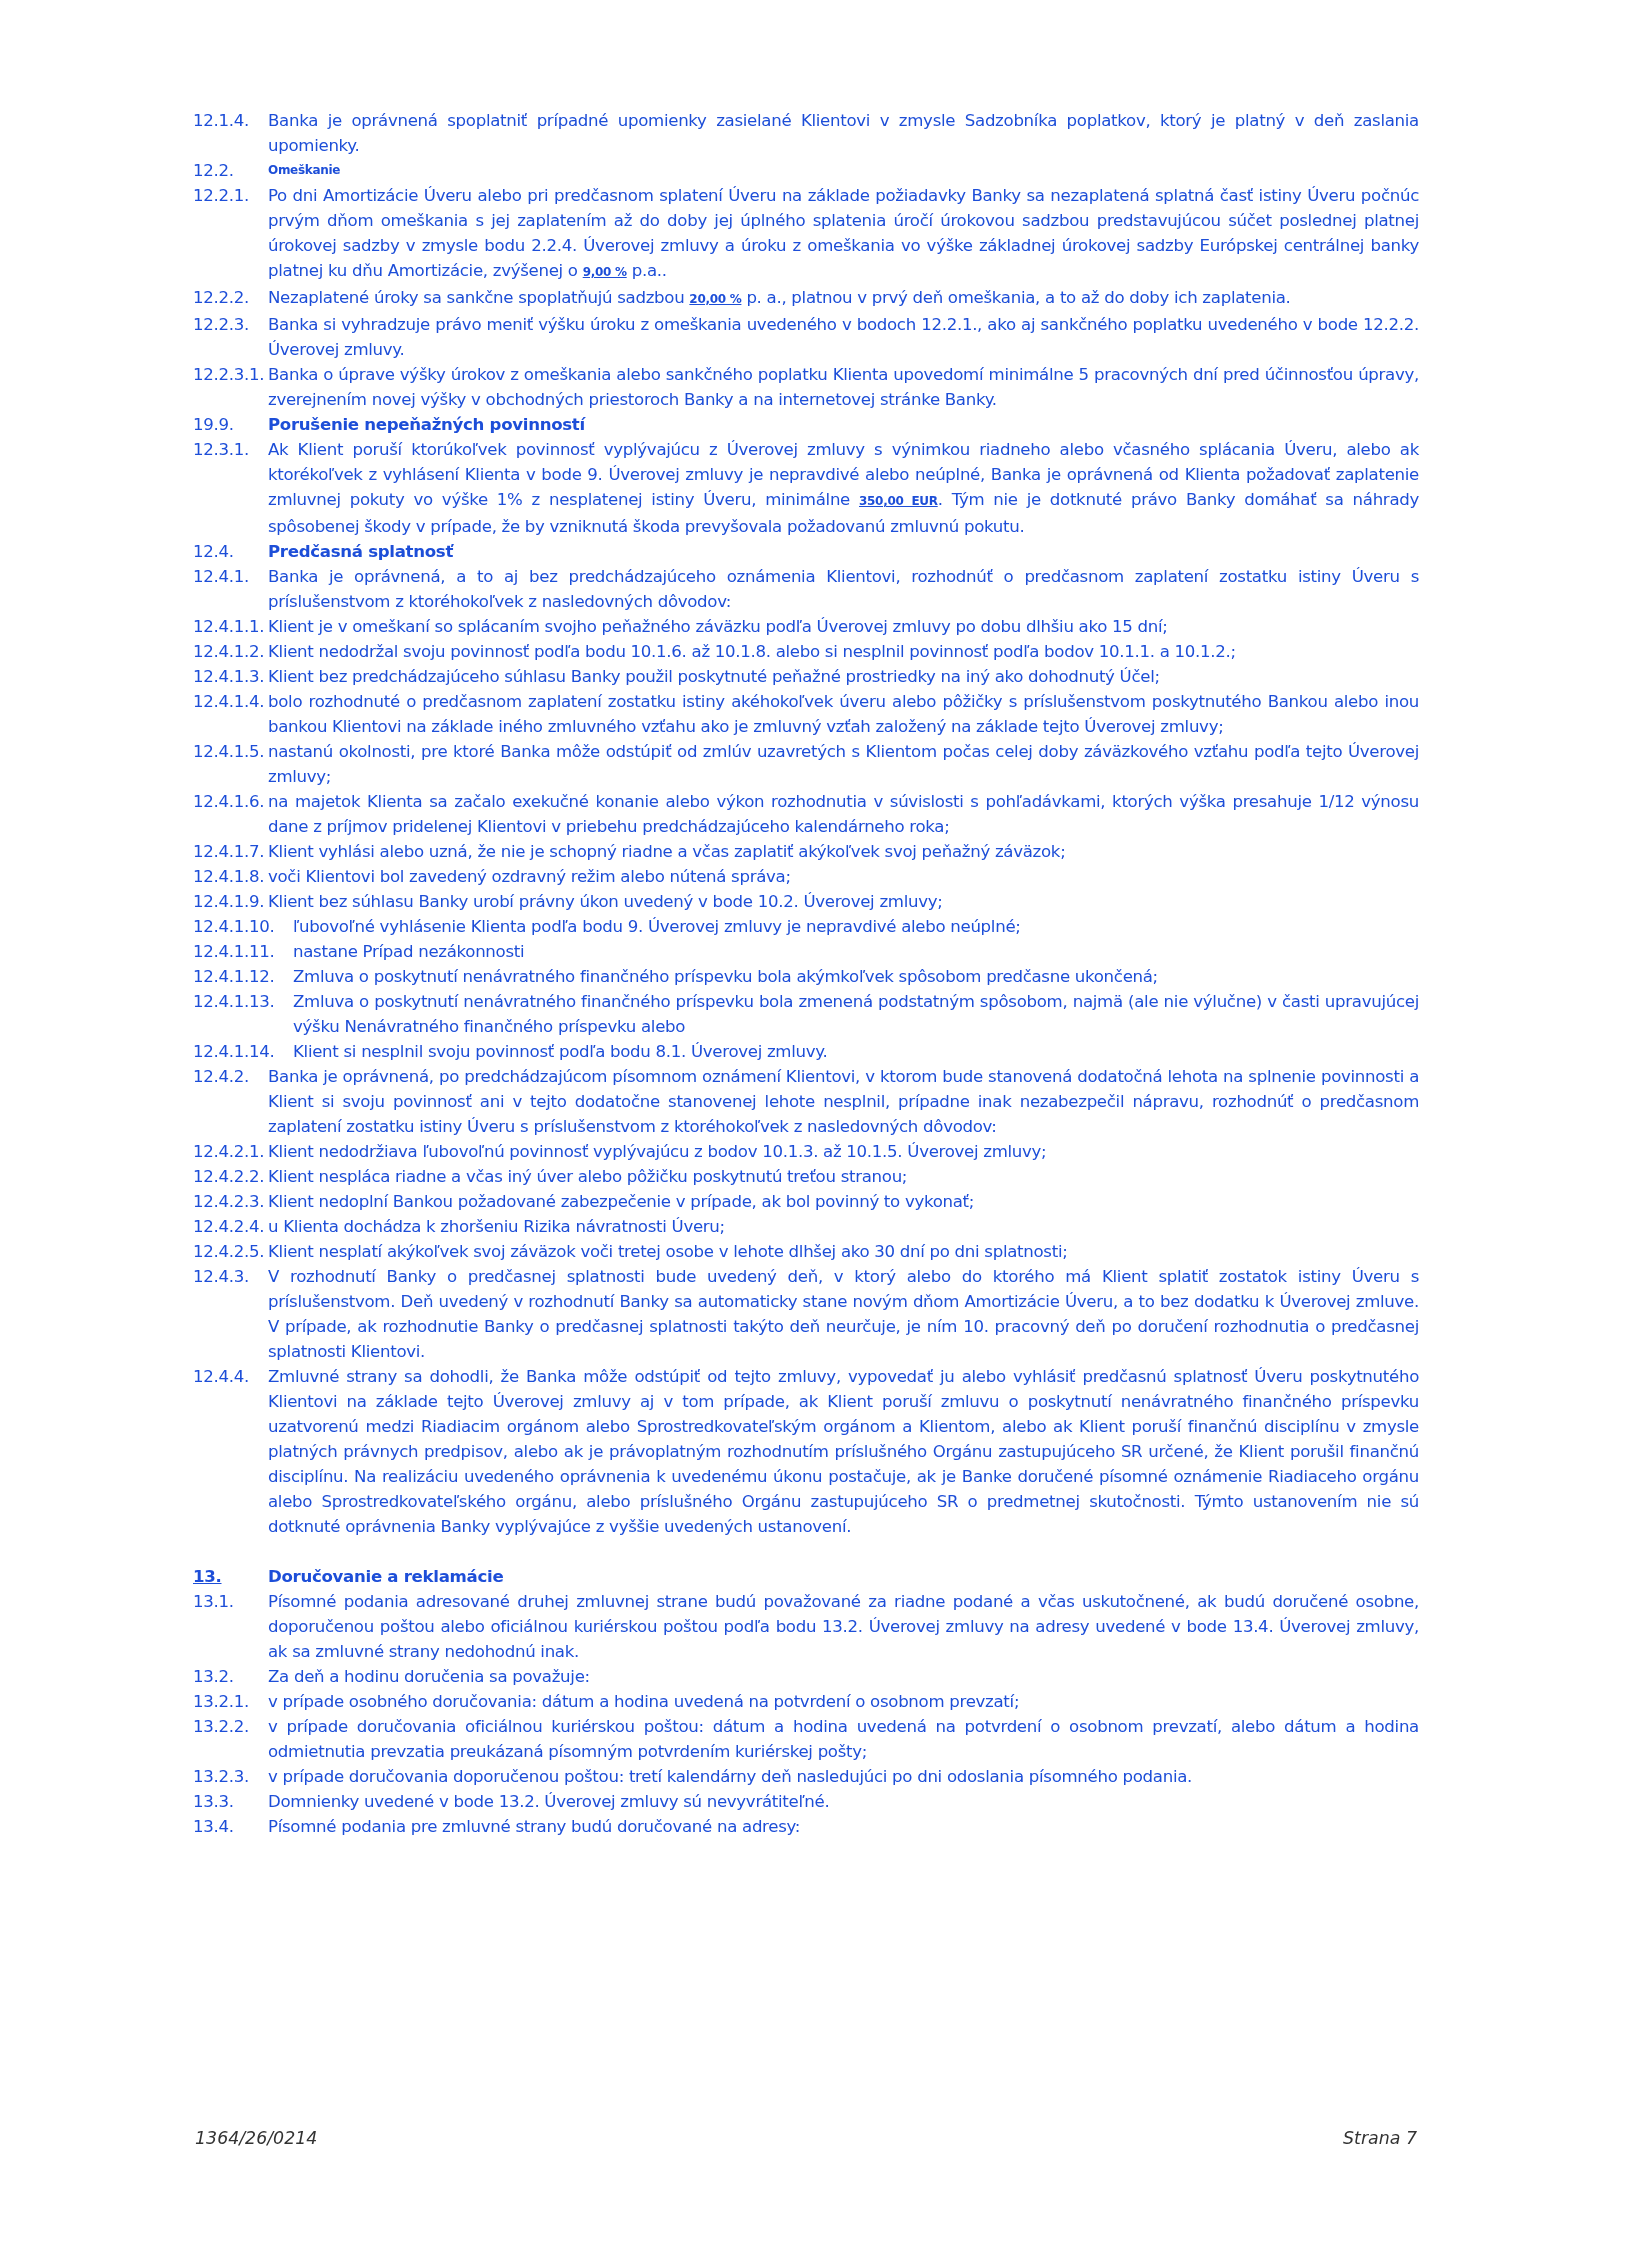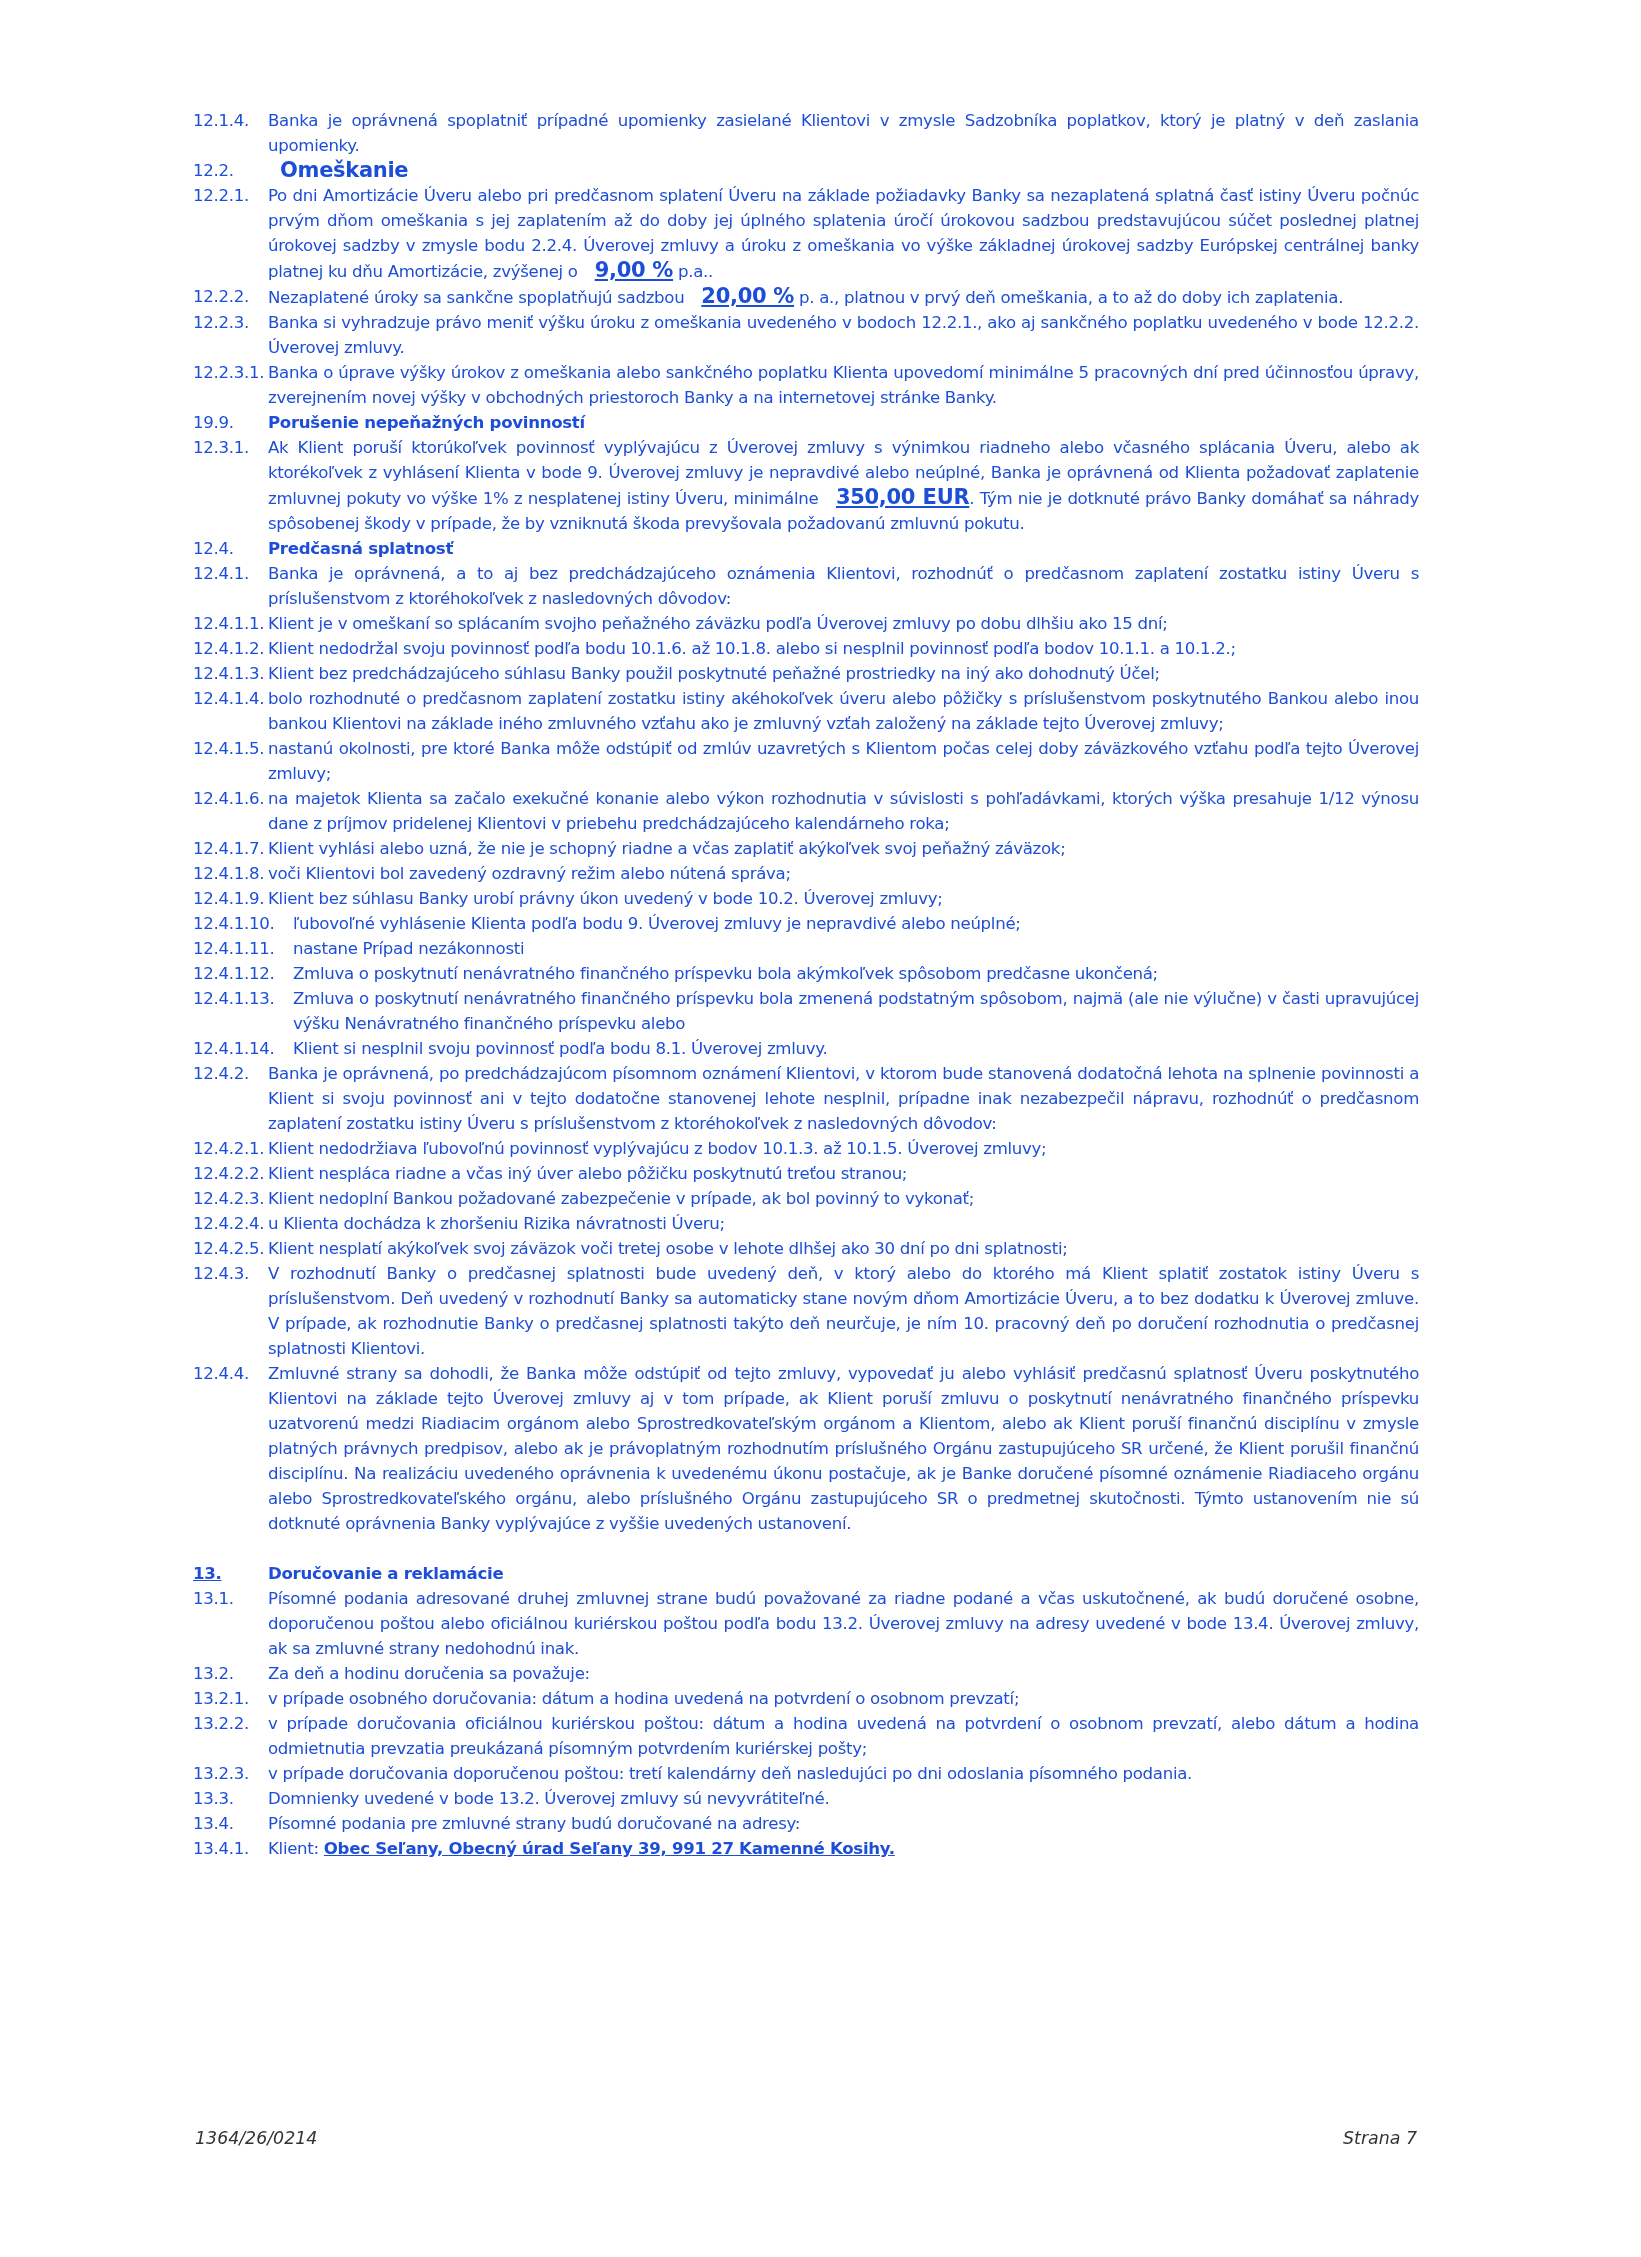--- a/index.html
+++ b/index.html
@@ -8,21 +8,21 @@
     position: absolute; left: 193px; top: 108px; width: 1226px;
     font-family: "DejaVu Sans", sans-serif; font-size: 16.6px; line-height: 25px;
     color: #1d4ed8; letter-spacing: -0.3px;
   }
   .row { display: flex; text-align: justify; }
   .num { flex: 0 0 75px; white-space: nowrap; }
   .num.wide { flex: 0 0 100px; }
   .txt { flex: 1 1 auto; }
   .heading .txt { font-weight: bold; }
   .b { font-weight: bold; text-decoration: underline; }
-  .big { font-size: 21px; margin-left: 12px; }
+  .big { font-size: 12px; }
   .gap { height: 25px; }
   .footer {
     position: absolute; top: 2128px; left: 195px; width: 1222px;
     font-family: "DejaVu Sans", sans-serif; font-size: 17.4px; color: #333;
     display: flex; justify-content: space-between; font-style: italic;
   }
 </style>
 </head>
 <body>
 
@@ -181,23 +181,19 @@
       <span class="txt">v prípade doručovania doporučenou poštou: tretí kalendárny deň nasledujúci po dni odoslania písomného podania.</span>
     </div>
   <div class="row">
       <span class="num">13.3.</span>
       <span class="txt">Domnienky uvedené v bode 13.2. Úverovej zmluvy sú nevyvrátiteľné.</span>
     </div>
   <div class="row">
       <span class="num">13.4.</span>
       <span class="txt">Písomné podania pre zmluvné strany budú doručované na adresy:</span>
     </div>
-  <div class="row">
-      <span class="num">13.4.1.</span>
-      <span class="txt"><span>Klient: </span><span class="b">Obec Seľany, Obecný úrad Seľany 39, 991 27 Kamenné Kosihy.</span></span>
-    </div>
 </div>
 
 <div class="footer">
   <span>1364/26/0214</span>
   <span>Strana 7</span>
 </div>
 
 
 </body></html>

